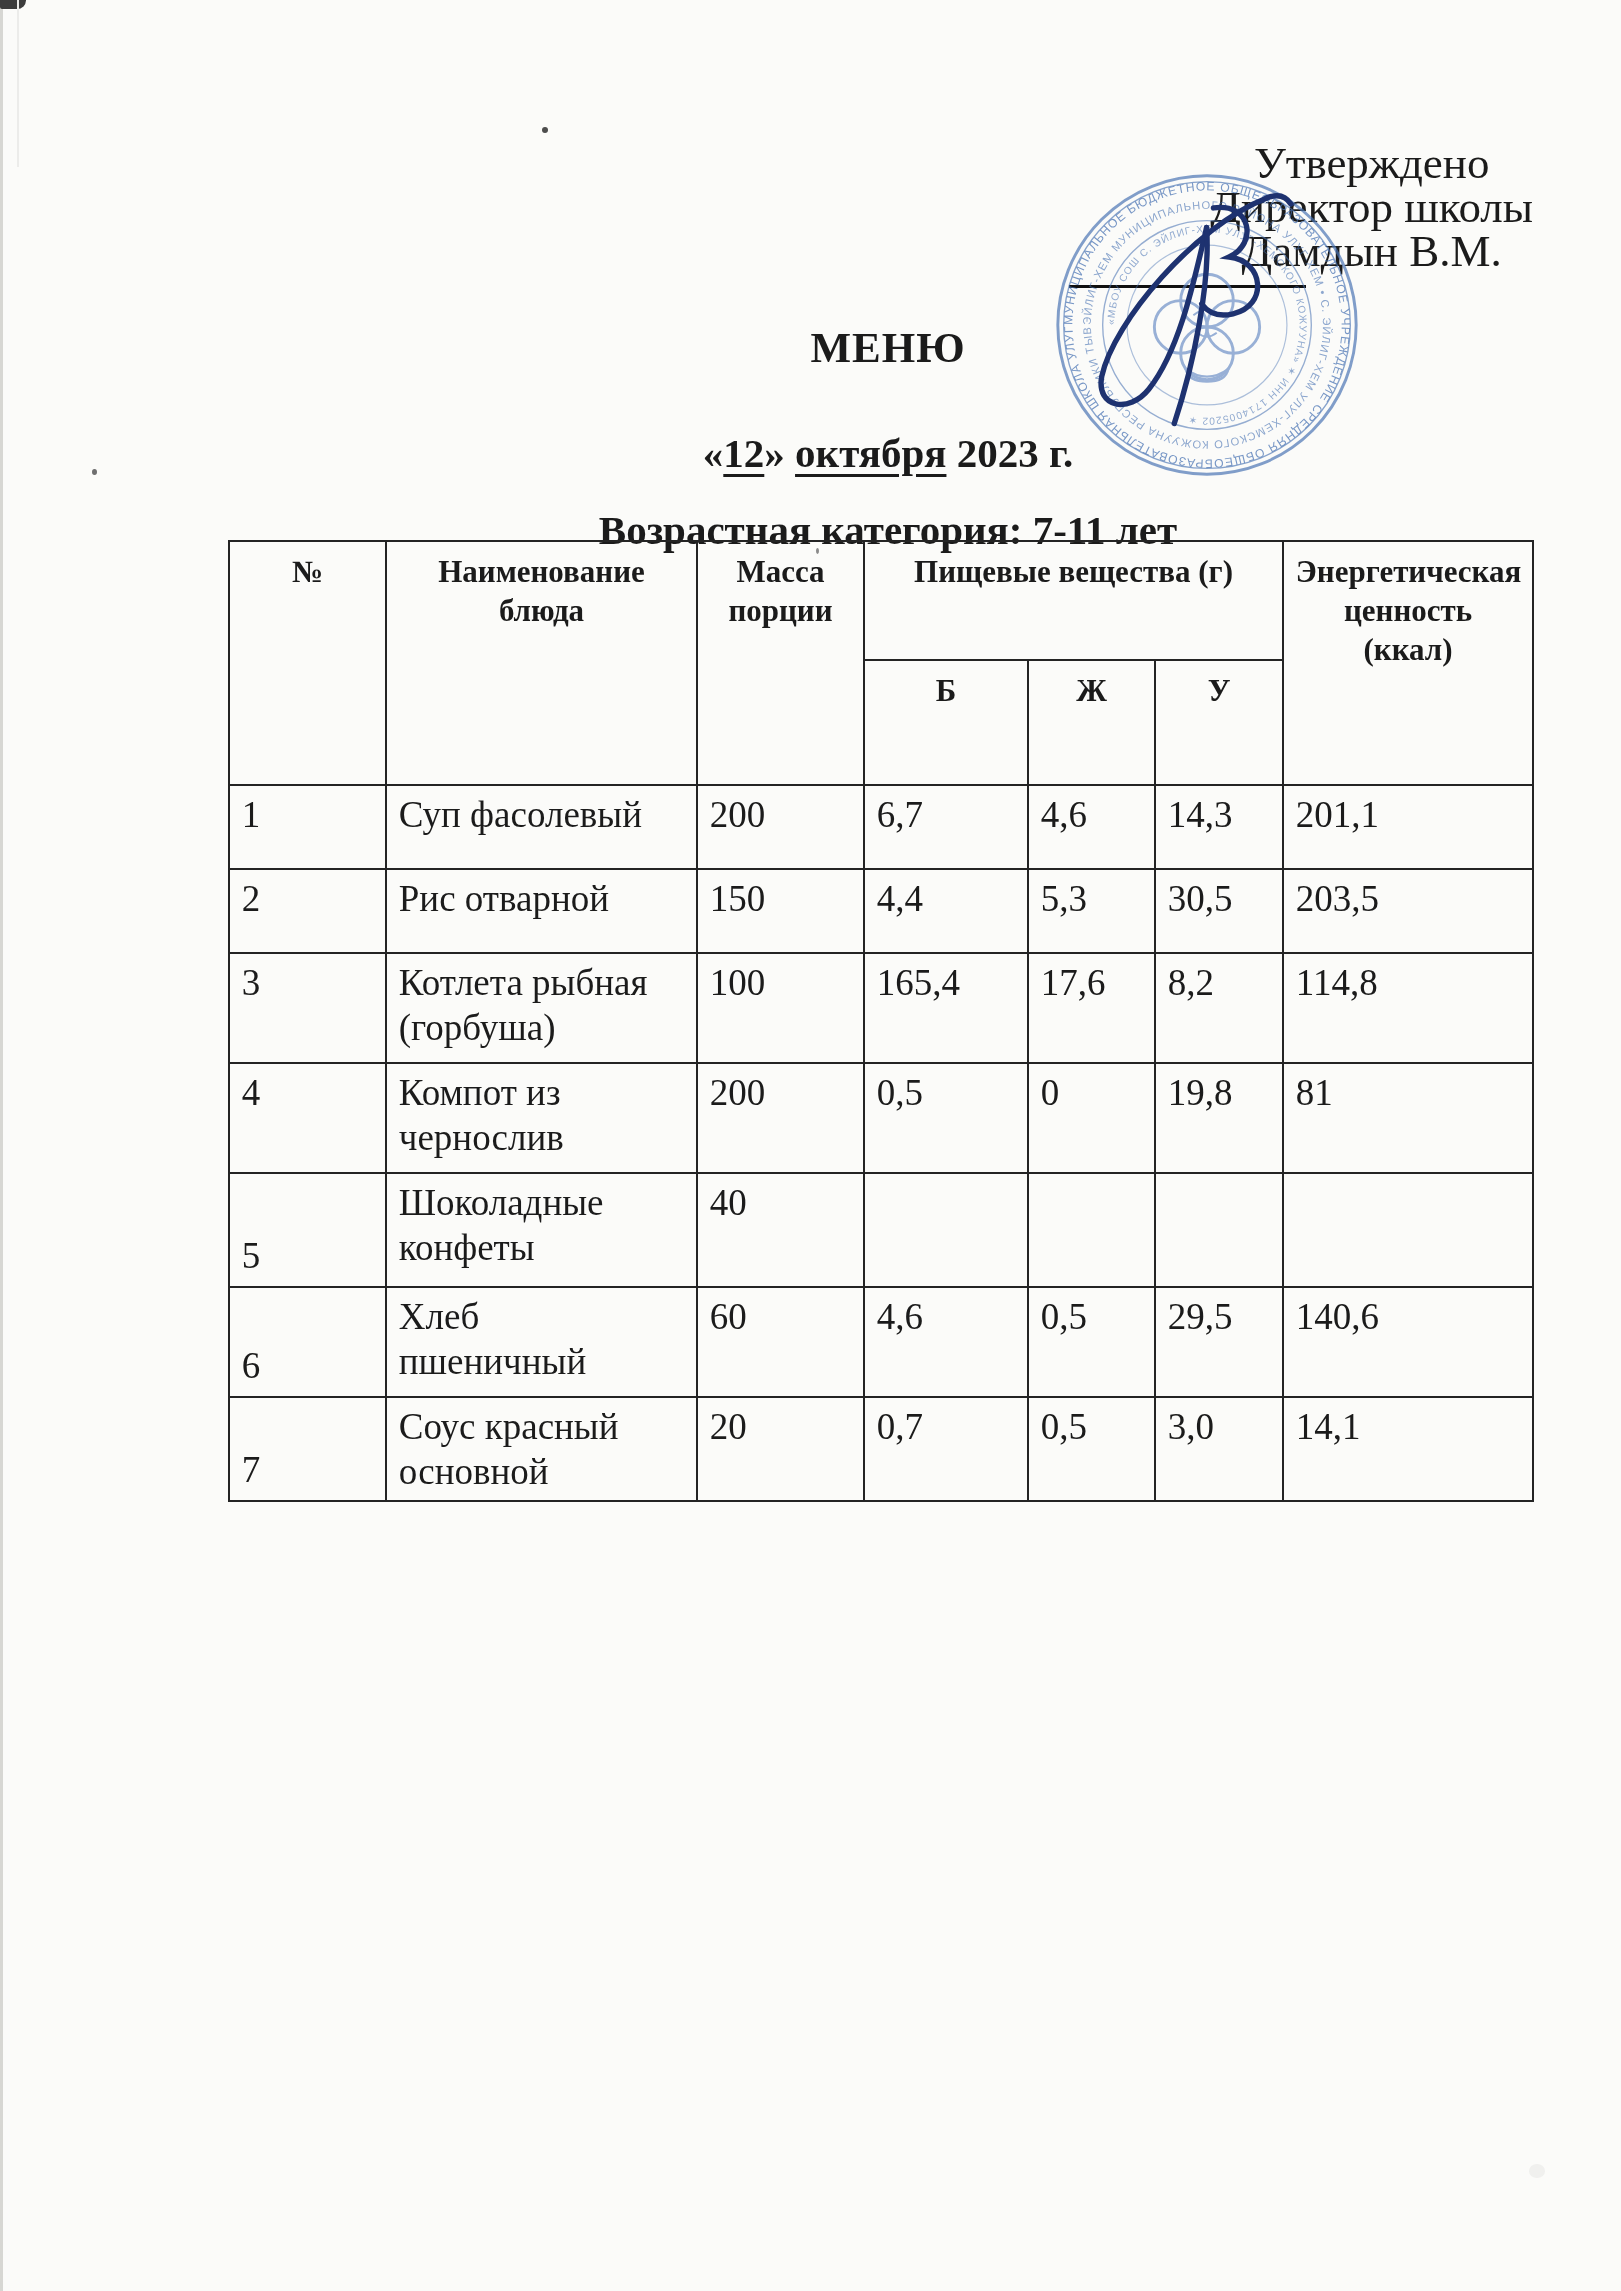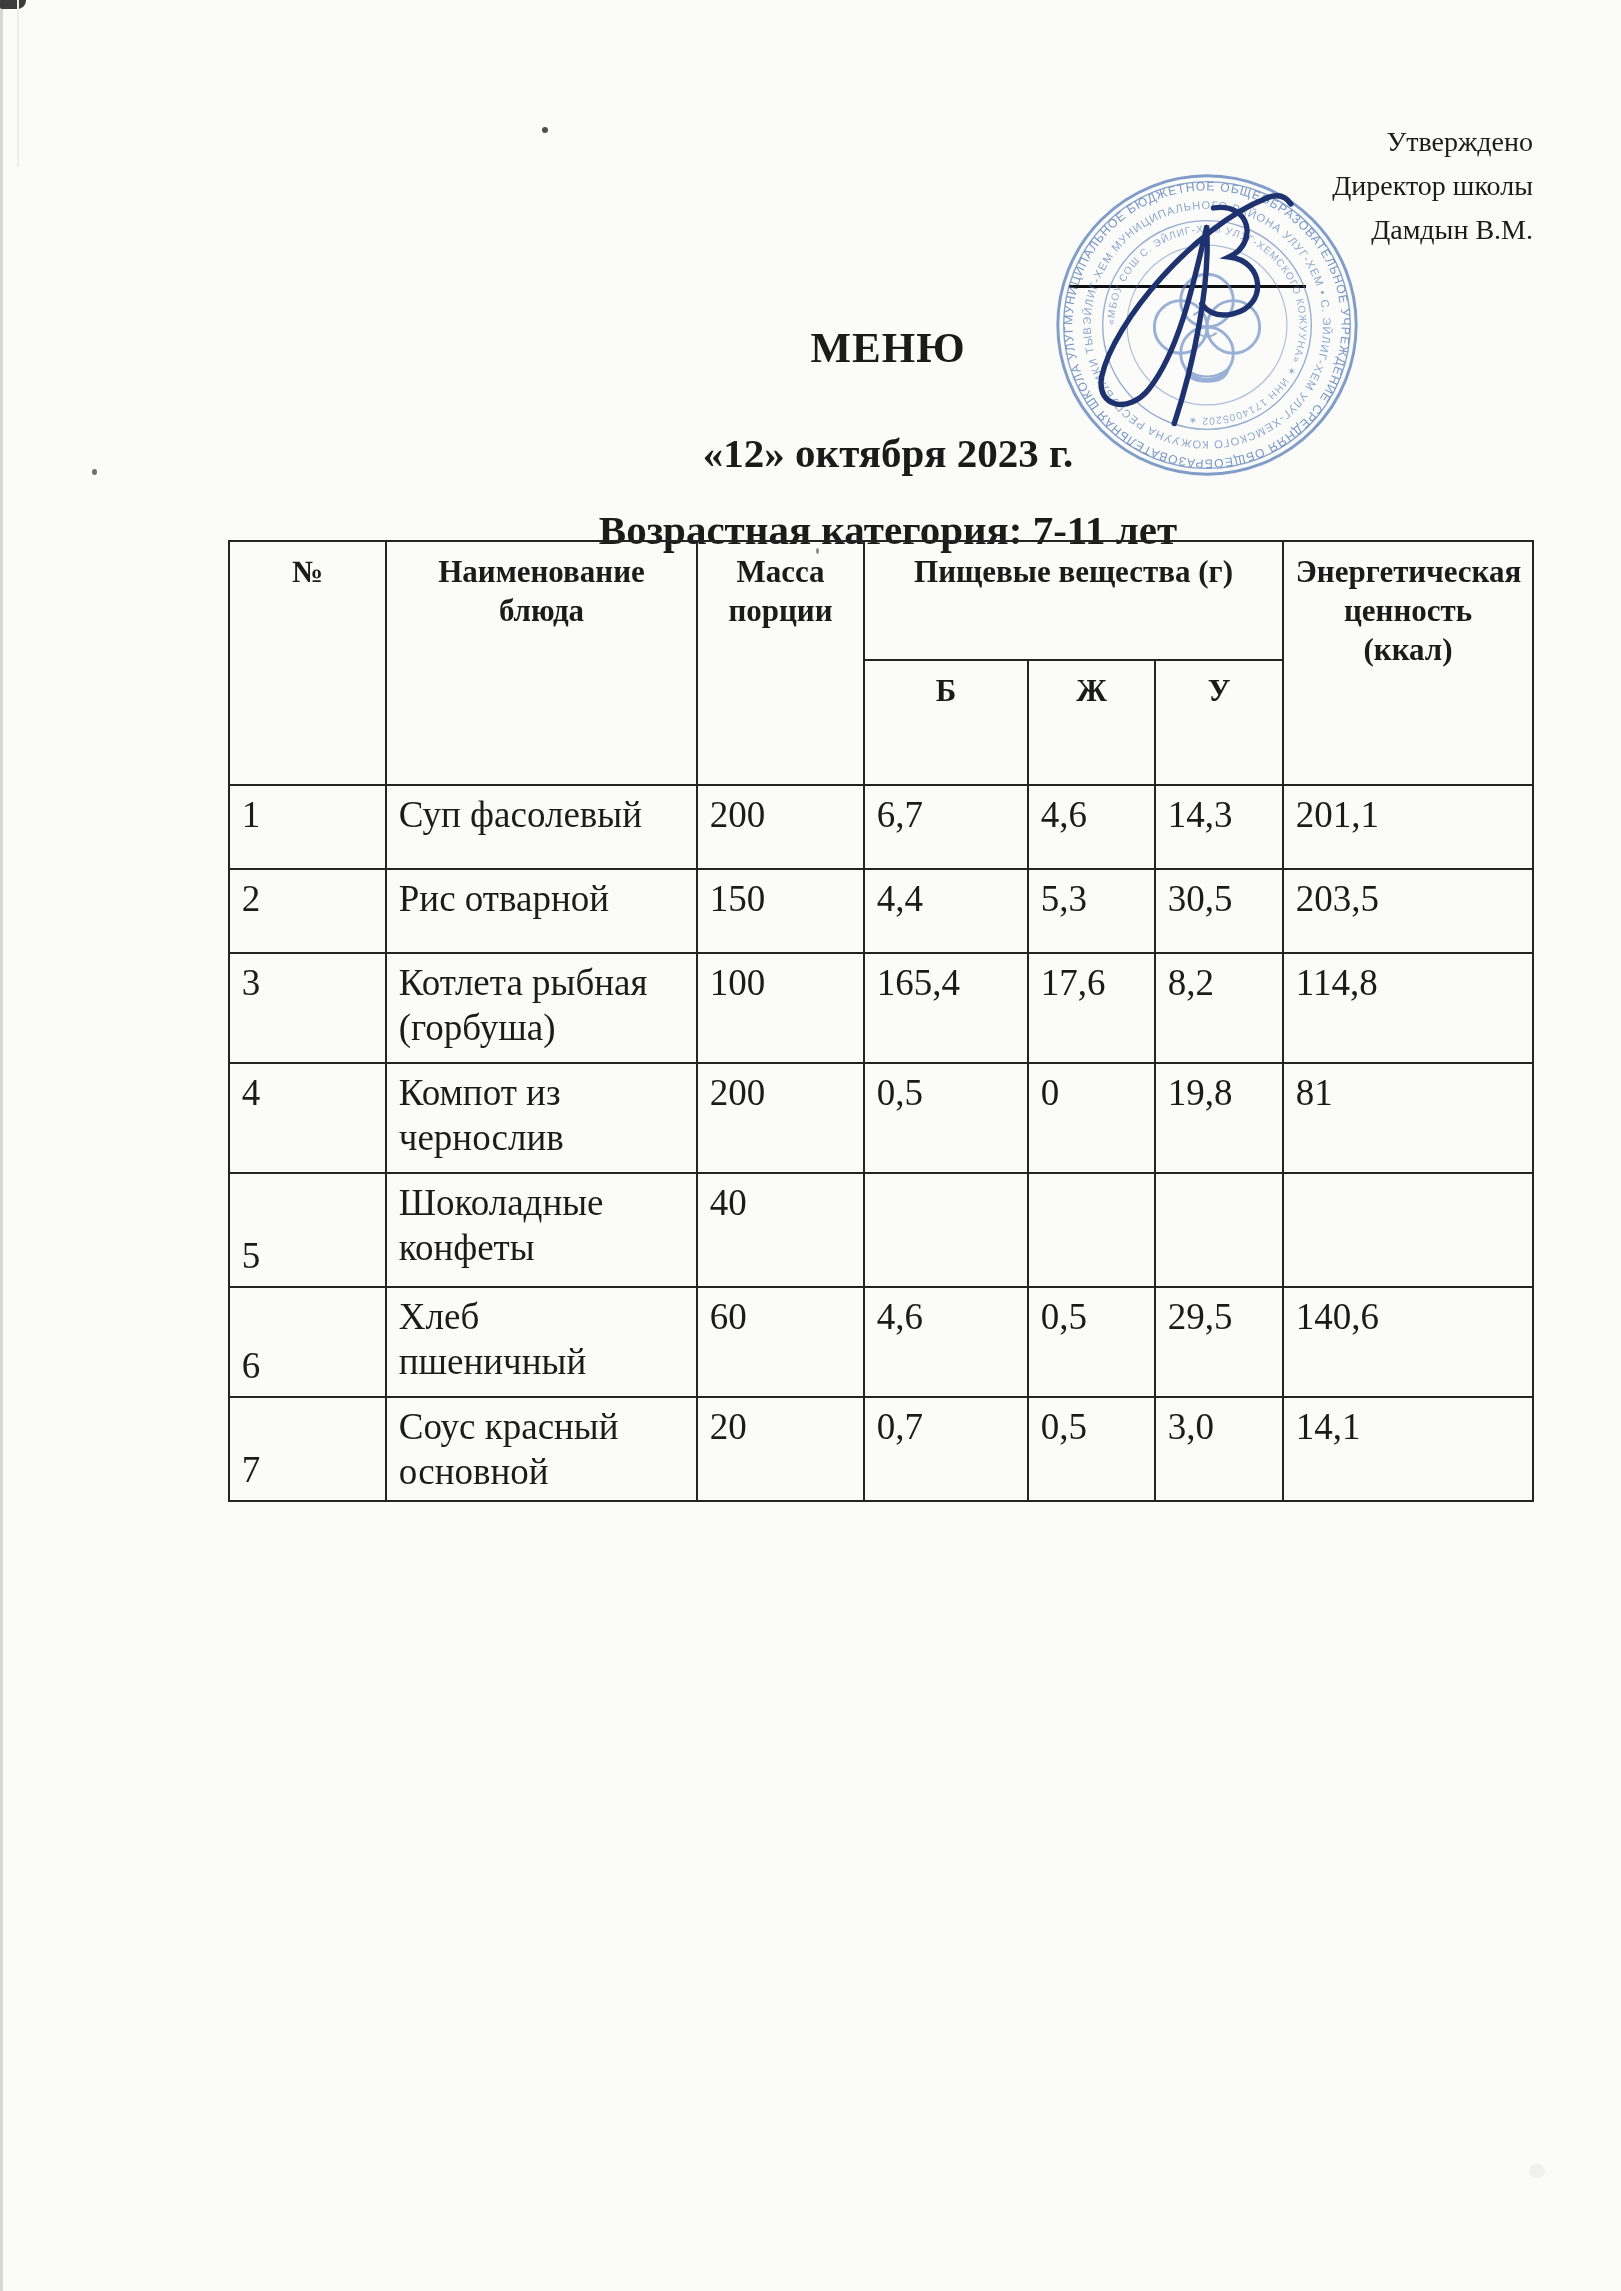--- a/index.html
+++ b/index.html
@@ -14,31 +14,31 @@
   .corner-smudge{position:absolute;left:0;top:0;width:25.5px;height:8.8px;background:#3c3c3c;border-radius:0 0 8.8px 2px;}
   .crease{position:absolute;left:16.7px;top:0;width:2px;height:167px;background:#ececea;}
   .speck{position:absolute;border-radius:50%;}
   .speck.s1{left:542px;top:127px;width:5.9px;height:5.9px;background:#4d4d4d;}
   .speck.s2{left:92px;top:469px;width:4.9px;height:5.9px;background:#6f6f6f;}
   .speck.s3{left:816px;top:548px;width:2.9px;height:5.9px;background:#8a8a8a;}
   .speck.s4{left:1529px;top:2164px;width:15.7px;height:13.7px;background:#f0f0ee;}
 
   
   .approval{
-    position:absolute;top:120px;right:88px;text-align:right;
-    font-size:28px;line-height:44px;white-space:nowrap;
+    position:absolute;top:141px;right:88px;text-align:center;
+    font-size:45px;line-height:44px;white-space:nowrap;
   }
   .sig-line{position:absolute;left:1069px;top:285px;width:237px;height:2.9px;background:#101010;}
 
   
   .center-col{position:absolute;left:153px;width:1470px;text-align:center;font-weight:bold;}
   .menu-title{top:323px;font-size:43px;letter-spacing:1px;}
   .date-line{top:429px;font-size:41px;}
   .age-line{top:506px;font-size:41px;}
-  .u{text-decoration-thickness:2.9px;text-underline-offset:6.9px;}
+  .u{text-decoration:underline;text-decoration-thickness:2.9px;text-underline-offset:6.9px;}
 
   
   table.menu{
     position:absolute;left:228px;top:540px;width:1304px;
     border-collapse:collapse;table-layout:fixed;
     font-size:37px;line-height:45px;
   }
   table.menu th,table.menu td{
     border:2.9px solid #242424;
     padding:5.9px 11.8px;vertical-align:top;overflow:hidden;

